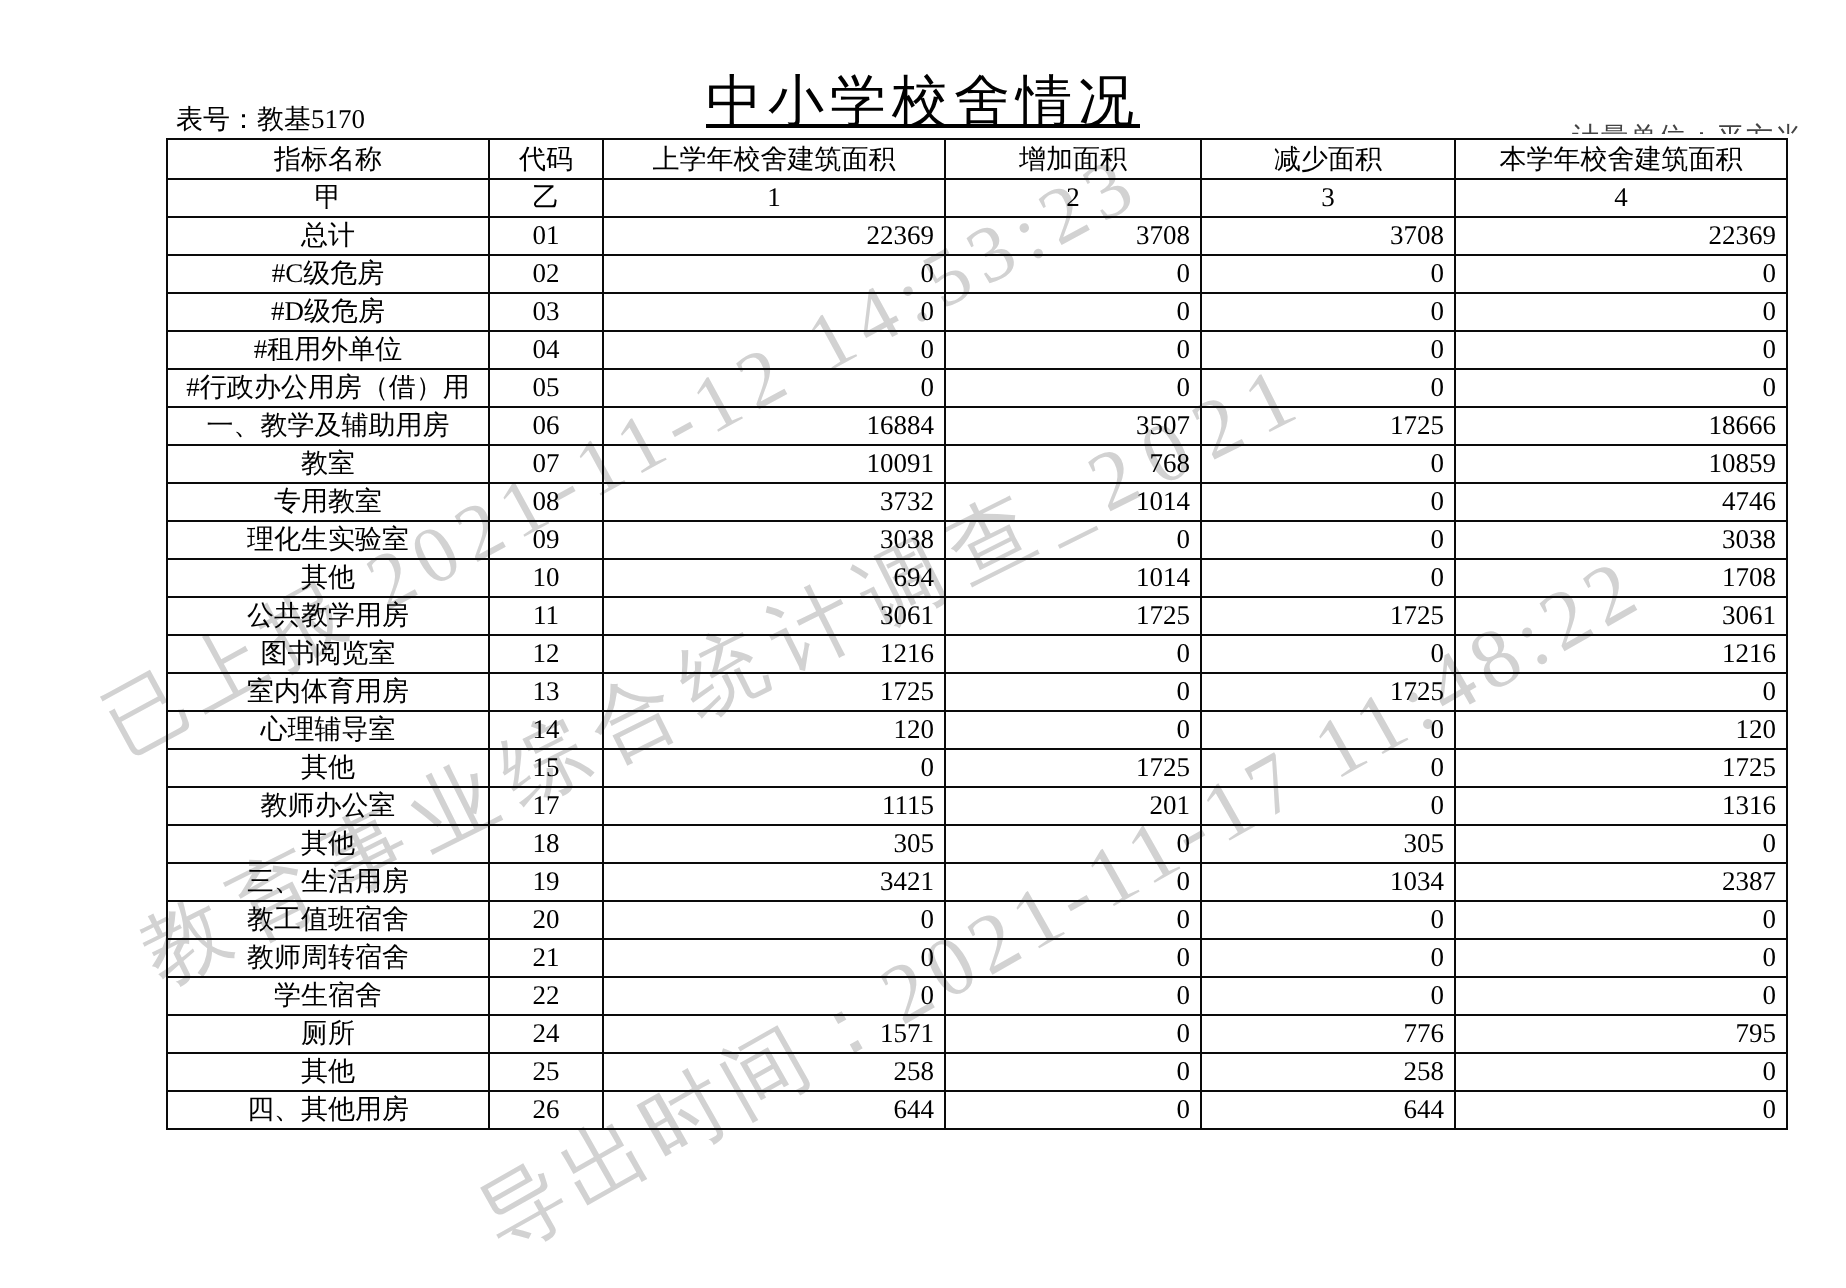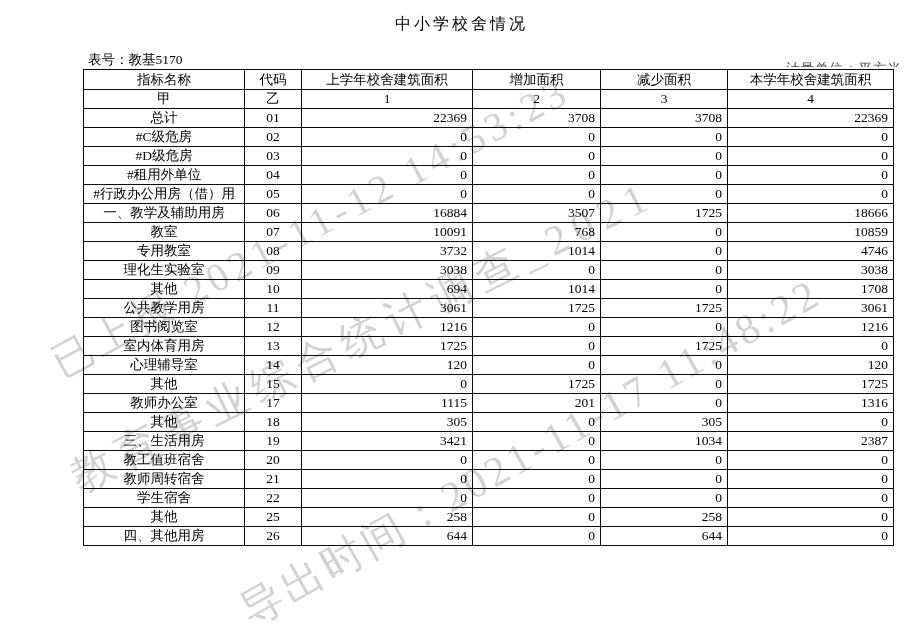--- a/index.html
+++ b/index.html
@@ -5,22 +5,22 @@
   html,body{margin:0;padding:0;background:#ffffff;}
   .page{
     position:relative;
     width:923px;height:644px;
     background:#ffffff;
     overflow:hidden;
     font-family:"Liberation Serif","DejaVu Serif",serif;
     color:#000;
   }
   .title{
-    position:absolute;top:14px;left:0;width:100%;
-    text-align:center;font-size:16px;letter-spacing:3px;
+    position:absolute;top:32px;left:0;width:100%;
+    text-align:center;font-size:28px;letter-spacing:3px;text-decoration:underline;
   }
   .form-no{
     position:absolute;left:88px;top:51px;font-size:13.5px;
   }
   .unit-note{
     position:absolute;left:786px;top:60px;width:130px;height:7px;
     overflow:hidden;font-size:13.5px;color:#444;letter-spacing:1px;
   }
   
   .wm{
@@ -255,20 +255,28 @@
         </tr>
         <tr>
           <td class="name ind1">学生宿舍</td>
           <td class="code">22</td>
           <td class="num">0</td>
           <td class="num">0</td>
           <td class="num">0</td>
           <td class="num">0</td>
         </tr>
         <tr>
+          <td class="name ind1">厕所</td>
+          <td class="code">24</td>
+          <td class="num">1571</td>
+          <td class="num">0</td>
+          <td class="num">776</td>
+          <td class="num">795</td>
+        </tr>
+        <tr>
           <td class="name ind1">其他</td>
           <td class="code">25</td>
           <td class="num">258</td>
           <td class="num">0</td>
           <td class="num">258</td>
           <td class="num">0</td>
         </tr>
         <tr>
           <td class="name ind0">四、其他用房</td>
           <td class="code">26</td>

